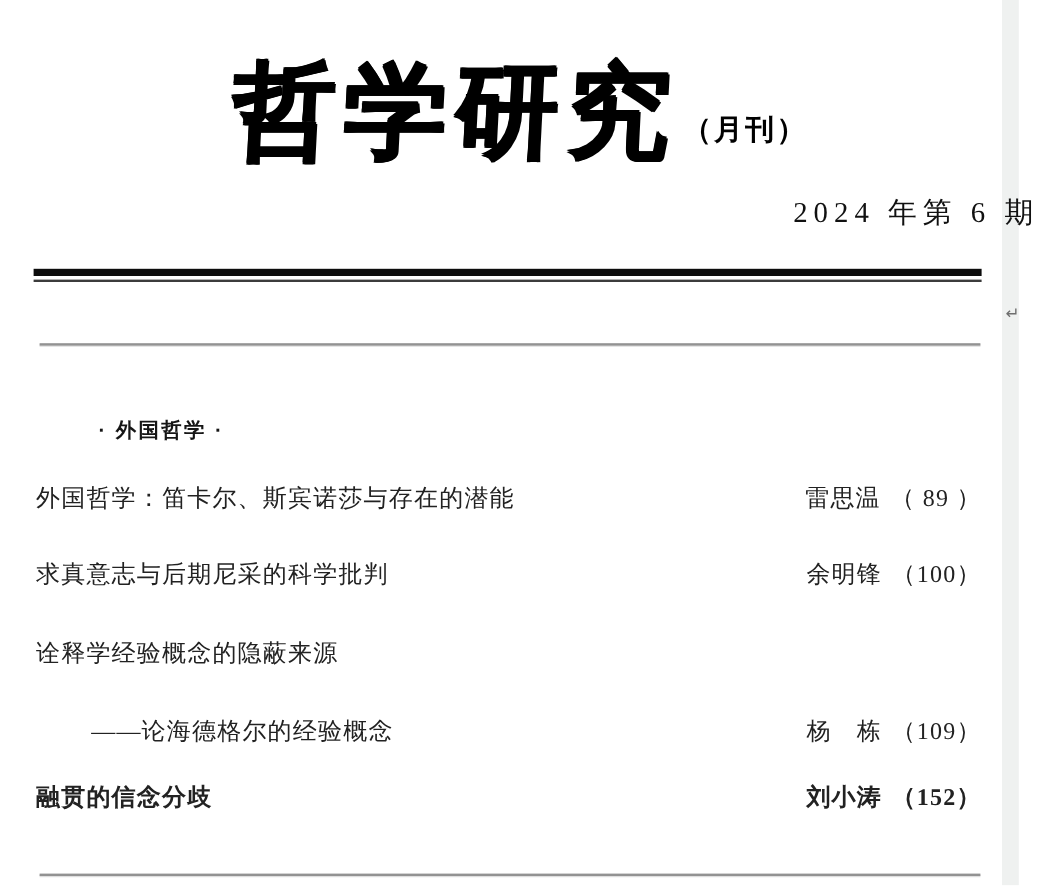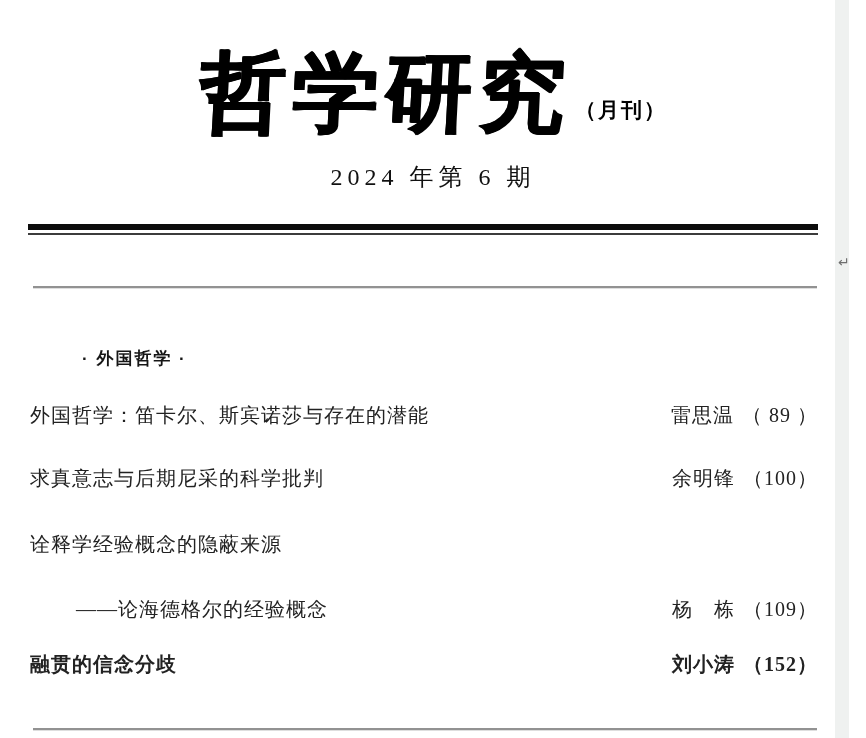--- a/index.html
+++ b/index.html
@@ -39,34 +39,34 @@
     font-size: 86px;
     font-weight: 900;
     letter-spacing: 7px;
     line-height: 1.05;
     color: #000000;
     transform: skewX(-3deg);
     text-shadow: 1px 0 0 #000, 0 1px 0 #000, 1px 1px 0 #000, 2px 1px 0 #000;
     white-space: nowrap;
   }
   .monthly {
-    font-size: 21px;
+    font-size: 24px;
     font-weight: 600;
     letter-spacing: 2px;
     color: #000000;
     margin-left: 4px;
     margin-bottom: 14px;
     white-space: nowrap;
   }
   .issue-line {
     position: absolute;
     left: 0;
     top: 161px;
     width: 866px;
-    text-align: center;
+    text-align: right;
     font-size: 24px;
     letter-spacing: 5px;
     color: #111111;
     white-space: nowrap;
   }
   
   .double-rule {
     position: absolute;
     left: 28px;
     top: 224px;

